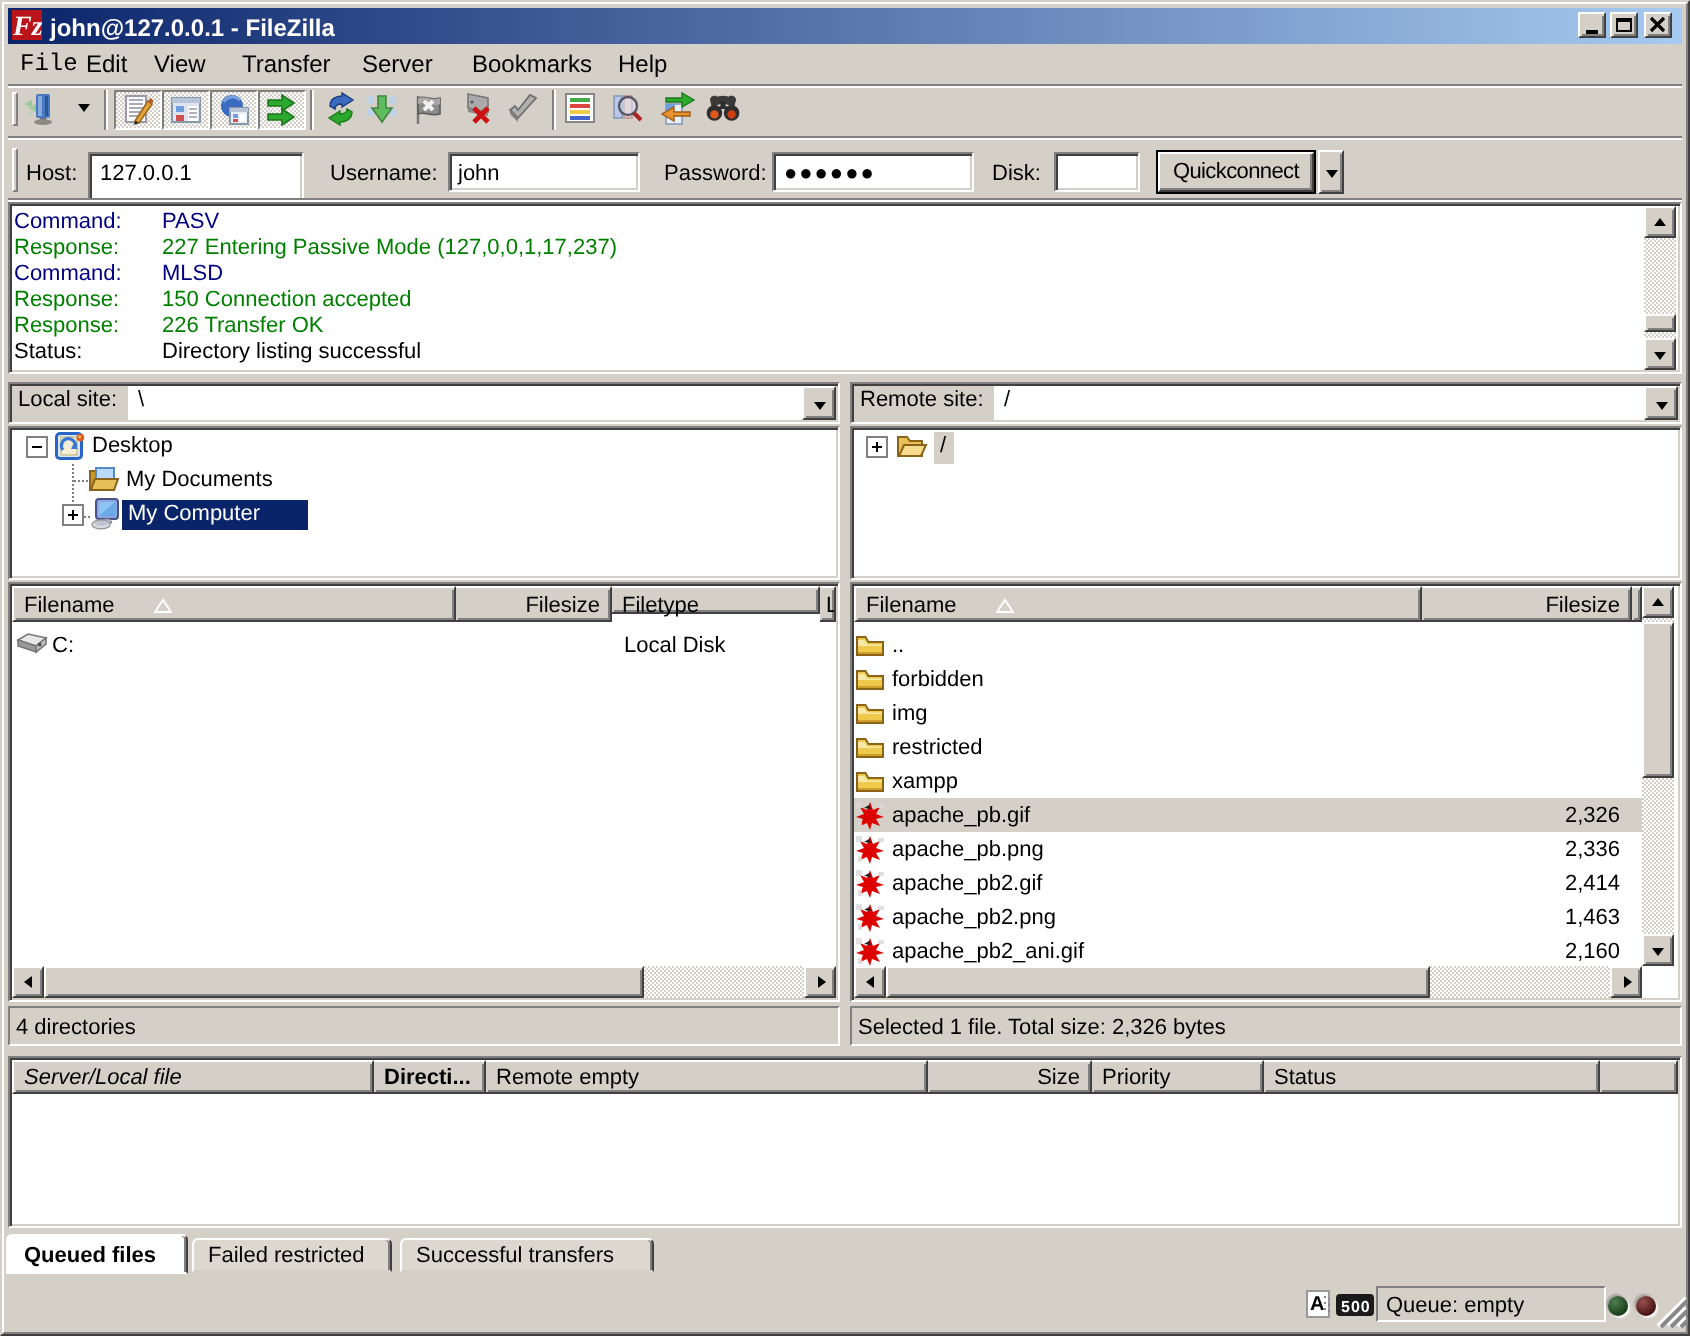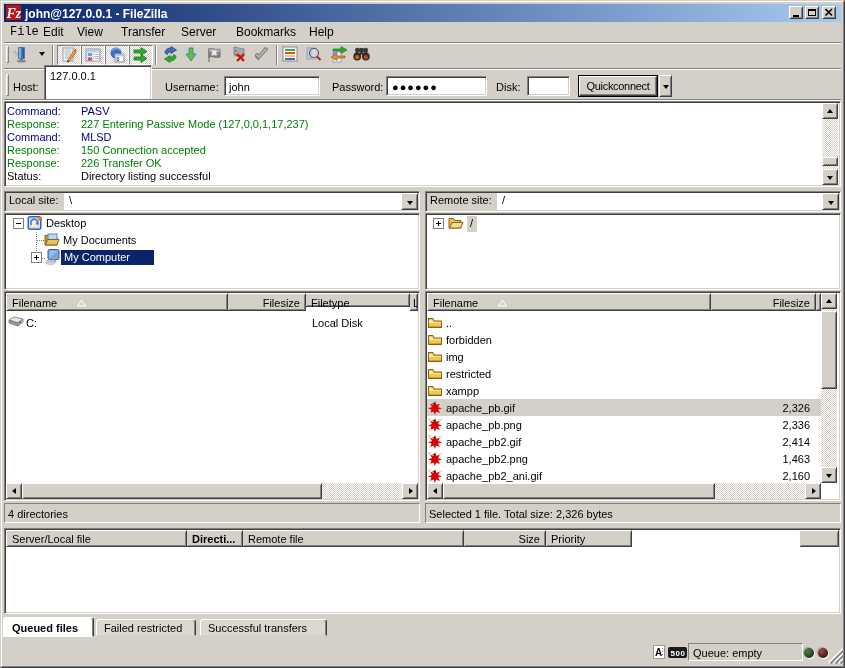--- a/index.html
+++ b/index.html
@@ -164,21 +164,21 @@
 <div class="abs dither" style="left:81px;top:45px;width:24px;height:20px;border:1px solid;border-color:#808080 #fff #fff #808080;"></div>
 <div class="abs dither" style="left:105px;top:45px;width:24px;height:20px;border:1px solid;border-color:#808080 #fff #fff #808080;"></div>
 <div class="abs dither" style="left:129px;top:45px;width:24px;height:20px;border:1px solid;border-color:#808080 #fff #fff #808080;"></div>
 <div class="tsep" style="left:155px;top:45px;height:20px;"></div>
 <div class="tsep" style="left:276px;top:45px;height:20px;"></div>
 <div class="abs" style="left:4px;top:68px;width:837px;height:1px;background:#808080;"></div>
 <div class="abs" style="left:4px;top:69px;width:837px;height:1px;background:#fff;"></div>
 
 <div class="grip" style="left:6px;top:74px;height:22px;"></div>
 <div class="lbl" style="left:13px;top:81px;">Host:</div>
-<div class="abs edit" style="left:44px;top:65px;width:108px;height:36px;">
+<div class="abs edit" style="left:44px;top:76px;width:108px;height:36px;">
       <div class="lbl" style="left:5px;top:4px;">127.0.0.1</div>
     </div>
 <div class="lbl" style="left:165px;top:81px;">Username:</div>
 <div class="abs edit" style="left:224px;top:76px;width:96px;height:20px;">
       <div class="lbl" style="left:4px;top:4px;">john</div>
     </div>
 <div class="lbl" style="left:332px;top:81px;">Password:</div>
 <div class="abs edit" style="left:386px;top:76px;width:101px;height:20px;">
       <div class="lbl" style="left:5px;top:4px;letter-spacing:1px;">●●●●●●</div>
     </div>
@@ -423,34 +423,37 @@
     </div>
 <div class="abs raised" style="left:443px;top:483px;width:272px;height:16px;"></div>
 <div class="abs raised" style="left:805px;top:483px;width:16px;height:16px;">
       <div class="tr" style="left:6px;top:4px;"></div>
     </div>
 
 <div class="abs sunk1" style="left:425px;top:503px;width:416px;height:20px;"></div>
 <div class="lbl" style="left:429px;top:508px;">Selected 1 file. Total size: 2,326 bytes</div>
 
 <div class="abs sunk2" style="left:4px;top:528px;width:837px;height:86px;"></div>
-<div class="hdrc" style="left:6px;top:530px;width:181px;height:17px;border-left-width:1px;">
+<div class="hdrc" style="left:6px;top:530px;width:181px;height:17px;border-left-width:1px;font-style:italic;">
       <span style="position:absolute;left:5px;top:2px;">Server/Local file</span>
     </div>
 <div class="hdrc" style="left:187px;top:530px;width:56px;height:17px;font-weight:bold;">
       <span style="position:absolute;left:5px;top:2px;">Directi...</span>
     </div>
 <div class="hdrc" style="left:243px;top:530px;width:221px;height:17px;">
-      <span style="position:absolute;left:5px;top:2px;">Remote file</span>
+      <span style="position:absolute;left:5px;top:2px;">Remote empty</span>
     </div>
 <div class="hdrc" style="left:464px;top:530px;width:82px;height:17px;">
       <span style="position:absolute;right:5px;top:2px;">Size</span>
     </div>
 <div class="hdrc" style="left:546px;top:530px;width:86px;height:17px;">
       <span style="position:absolute;left:5px;top:2px;">Priority</span>
+    </div>
+<div class="hdrc" style="left:632px;top:530px;width:168px;height:17px;">
+      <span style="position:absolute;left:5px;top:2px;">Status</span>
     </div>
 <div class="hdrc" style="left:800px;top:530px;width:39px;height:17px;"></div>
 
 <div class="abs" style="left:3px;top:617px;width:91px;height:20px;background:#fff;border:1px solid;border-color:#fff #404040 #fff #fff;border-radius:3px 3px 0 0;box-shadow:inset -1px 0 0 #808080;"></div>
 <div class="lbl" style="left:12px;top:622px;font-weight:bold;">Queued files</div>
 <div class="abs" style="left:96px;top:619px;width:100px;height:17px;background:#dcd8d0;border:1px solid;border-color:#fff #404040 #d4d0c8 #fff;border-radius:3px 3px 0 0;box-shadow:inset -1px 0 0 #808080;"></div>
 <div class="lbl" style="left:104px;top:622px;">Failed restricted</div>
 <div class="abs" style="left:200px;top:619px;width:127px;height:17px;background:#dcd8d0;border:1px solid;border-color:#fff #404040 #d4d0c8 #fff;border-radius:3px 3px 0 0;box-shadow:inset -1px 0 0 #808080;"></div>
 <div class="lbl" style="left:208px;top:622px;">Successful transfers</div>
 

